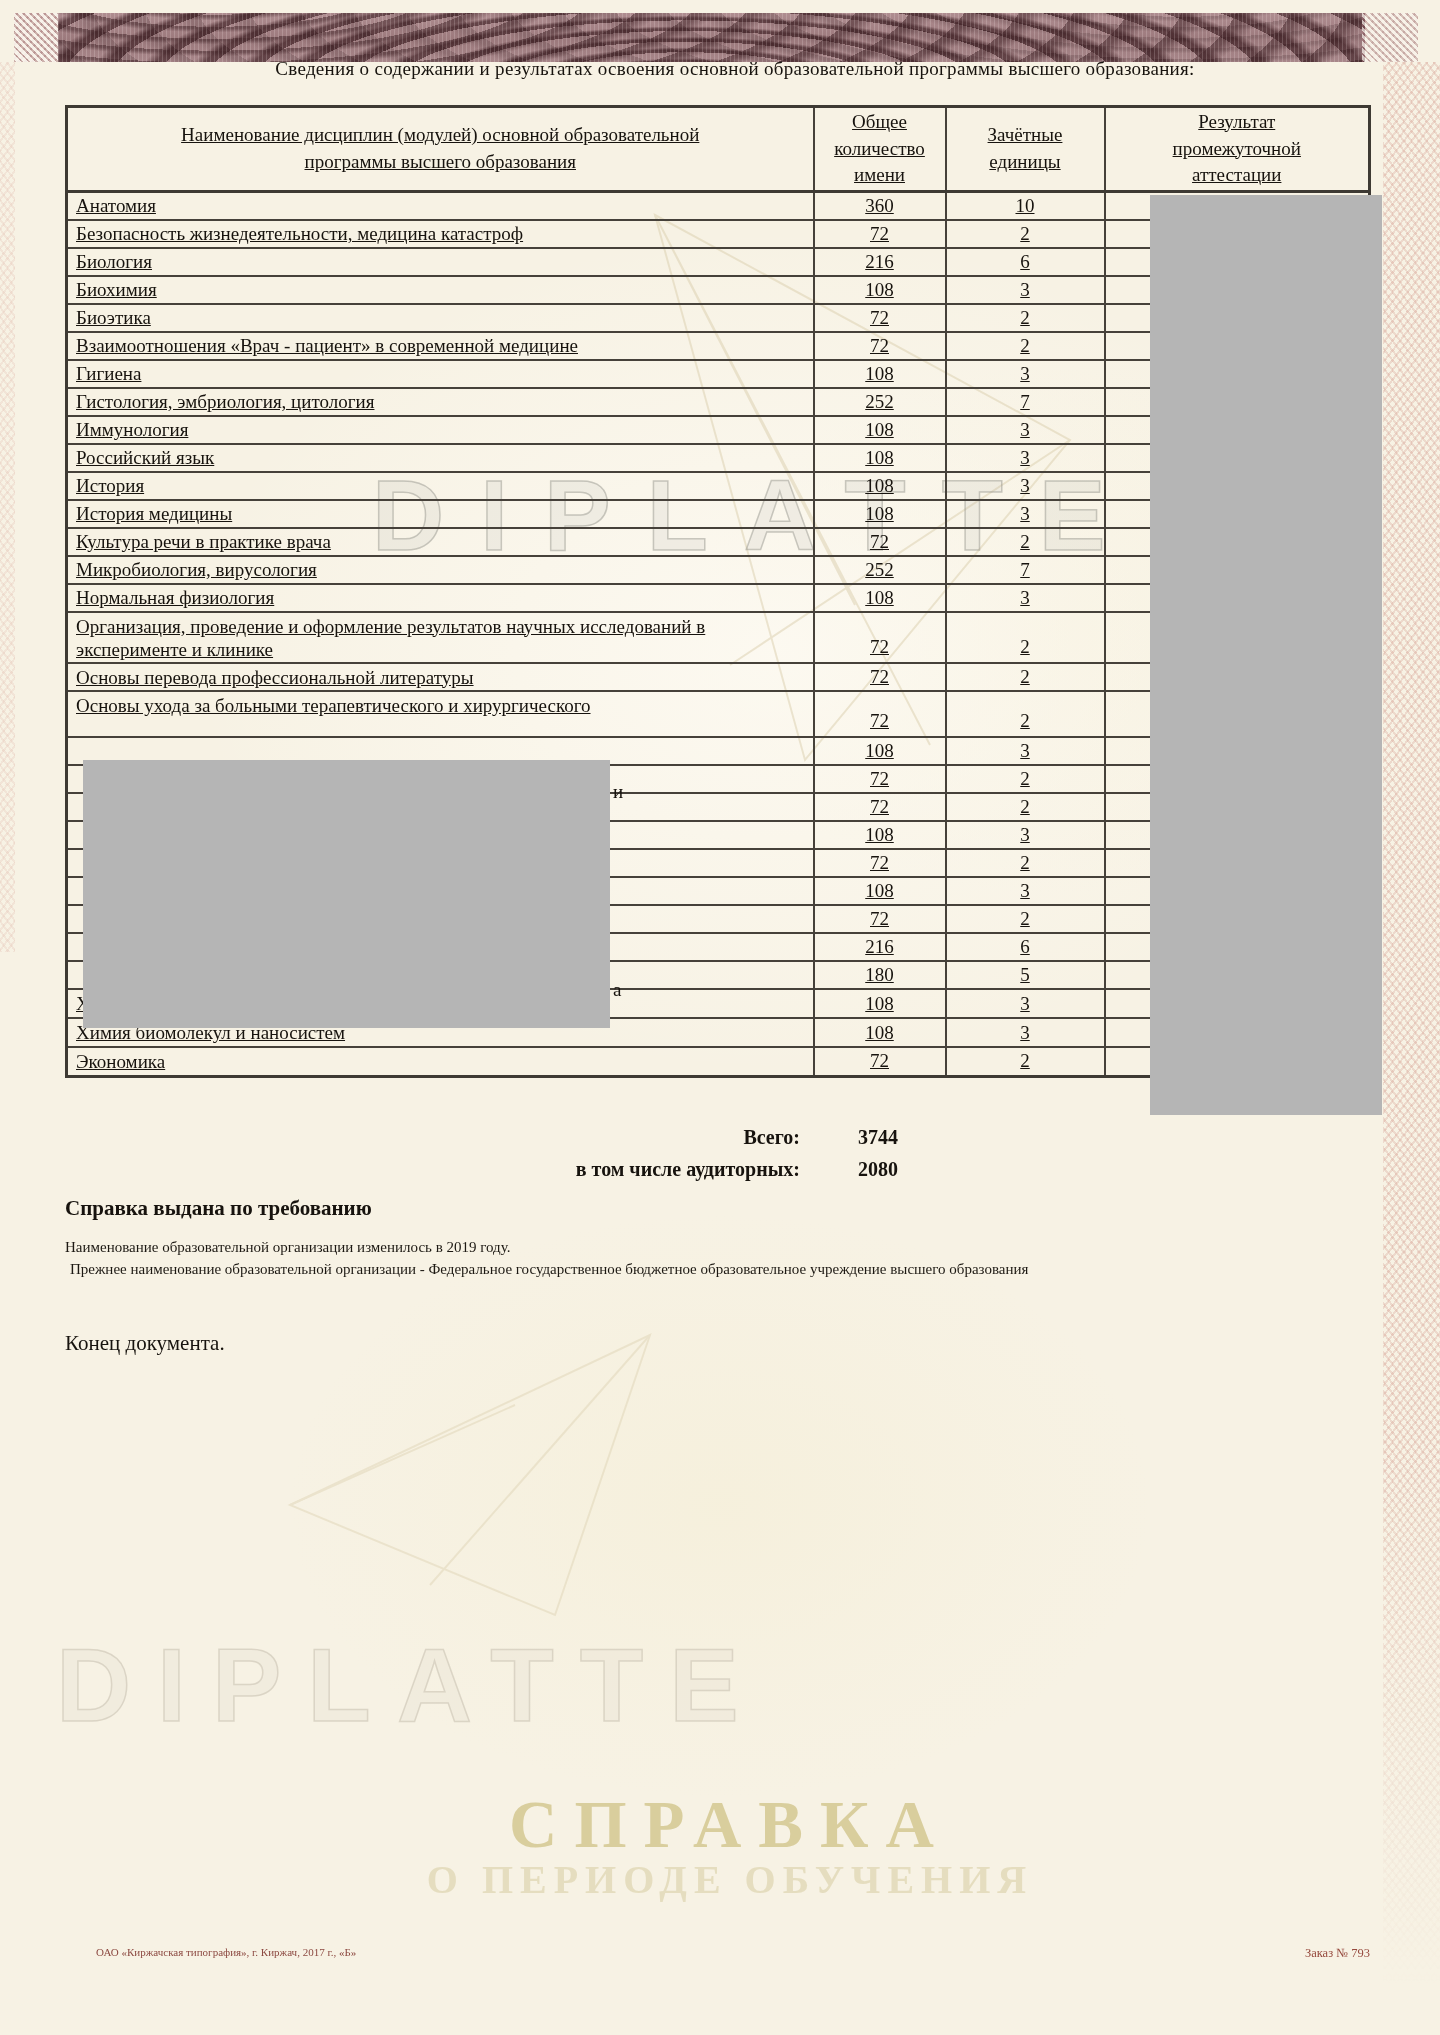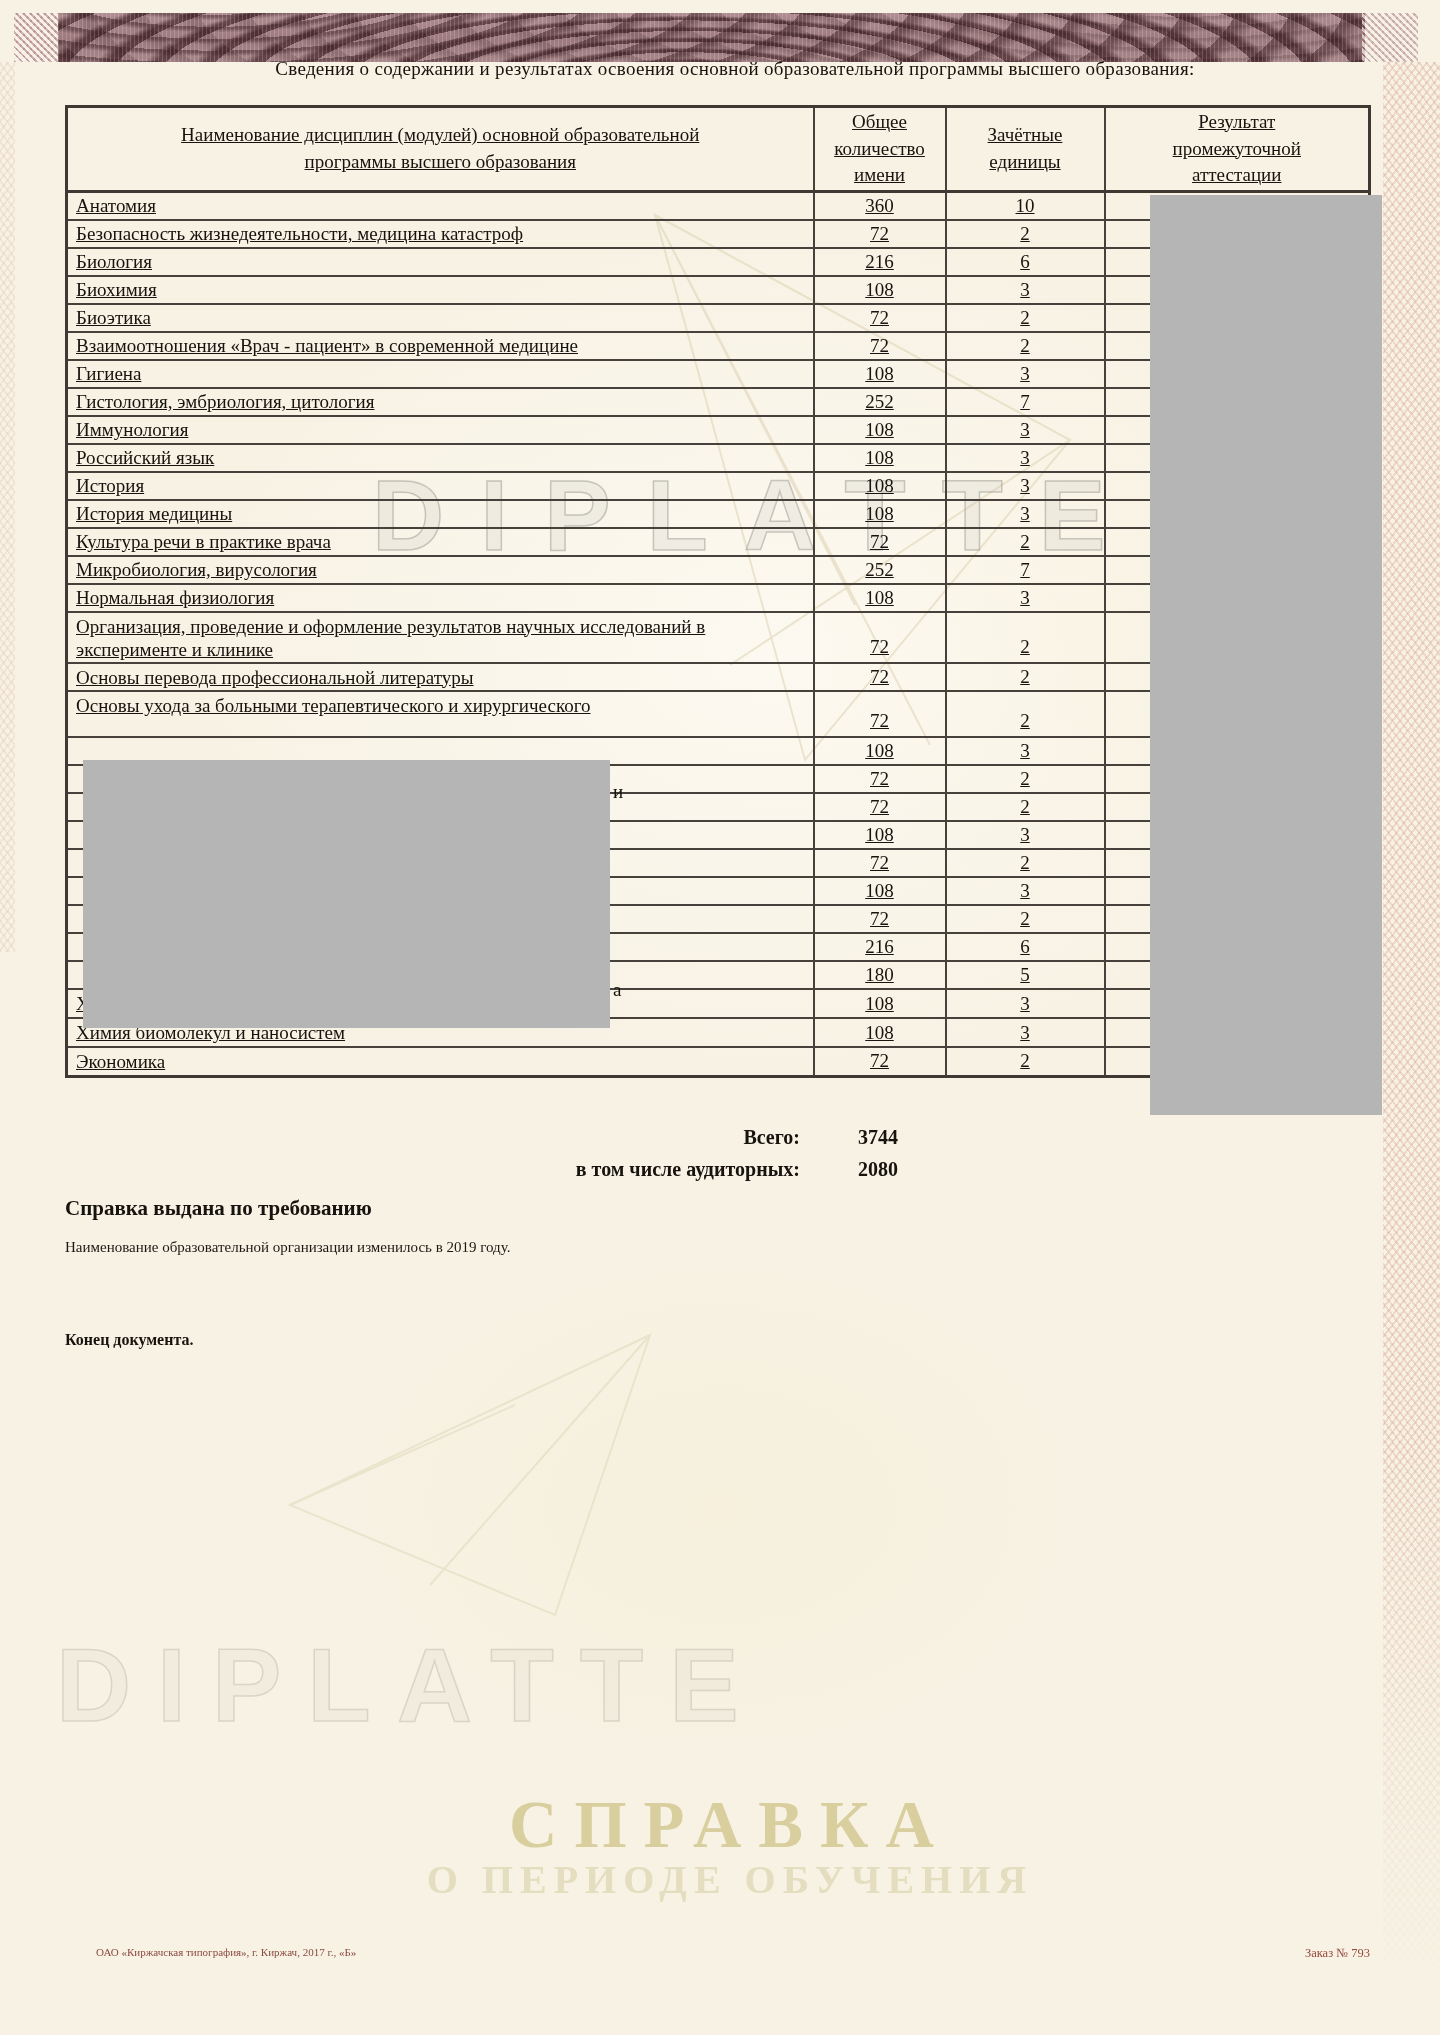--- a/index.html
+++ b/index.html
@@ -98,21 +98,21 @@
   .tot { position:absolute; font-weight:bold; font-size:20px; z-index:1; }
   .tot.lbl { left:300px; width:500px; text-align:right; }
   .tot.val { left:812px; width:132px; text-align:center; }
   .row1 { top:1126px; } .row2 { top:1158px; }
   
   .issued  { position:absolute; left:65px; top:1196px; font-size:21px; font-weight:bold; z-index:1; }
   .note    { position:absolute; left:65px; font-size:15px; z-index:1; color:#1d1913; }
   .note.n1 { top:1239px; }
   .note.n2 { top:1261px; left:70px; }
   .note.n3 { top:1283px; }
-  .end-doc { position:absolute; left:65px; top:1331px; font-size:16px; font-weight:bold; z-index:1; }
+  .end-doc { position:absolute; left:65px; top:1331px; font-size:21px; font-weight:normal; z-index:1; }
   
   .pfoot { position:absolute; z-index:1; font-size:11px; color:#8d4a42; }
   .pfoot.l { left:96px; top:1946px; }
   .pfoot.r { left:1240px; top:1946px; width:130px; text-align:right; font-size:12.5px; color:#96493d; }
 </style>
 </head>
 <body>
 
 <div class="page">
 
@@ -355,18 +355,19 @@
   <span class="frag f1">и</span>
   <span class="frag f2">а</span>
 
   <div class="tot lbl row1">Всего:</div>
   <div class="tot val row1">3744</div>
   <div class="tot lbl row2">в том числе аудиторных:</div>
   <div class="tot val row2">2080</div>
 
   <div class="issued">Справка выдана по требованию</div>
   <div class="note n1">Наименование образовательной организации изменилось в 2019 году.</div>
+  <div class="note n2">Прежнее наименование образовательной организации - Федеральное государственное бюджетное образовательное учреждение высшего образования</div>
   <div class="end-doc">Конец документа.</div>
 
   <div class="pfoot l">ОАО «Киржачская типография», г. Киржач, 2017 г., «Б»</div>
   <div class="pfoot r">Заказ № 793</div>
 
 </div>
 
 </body></html>

